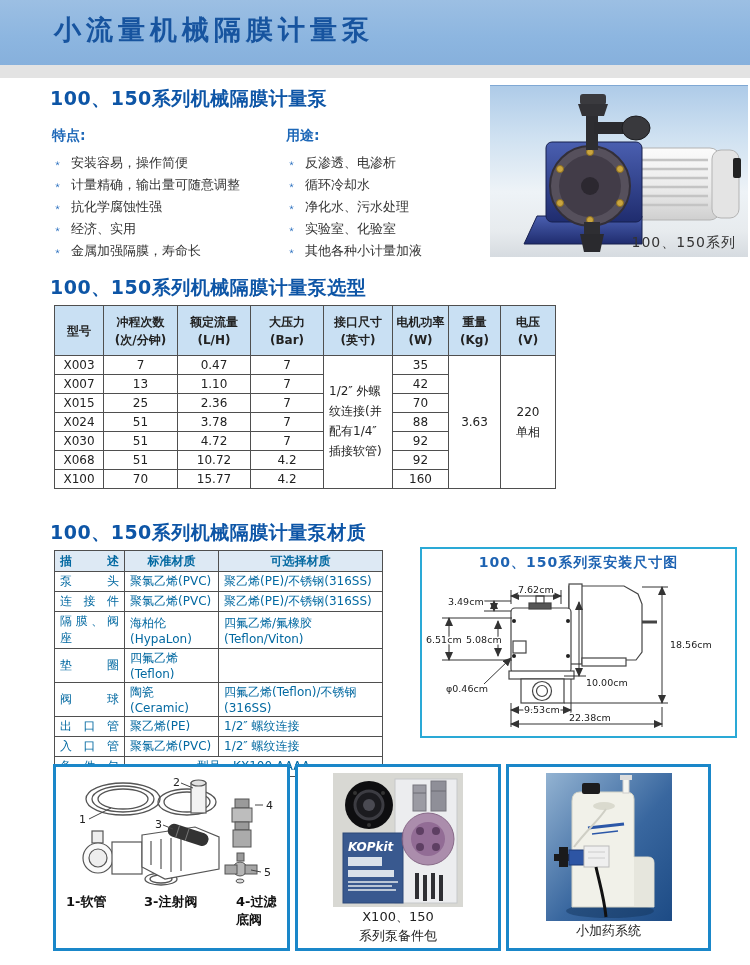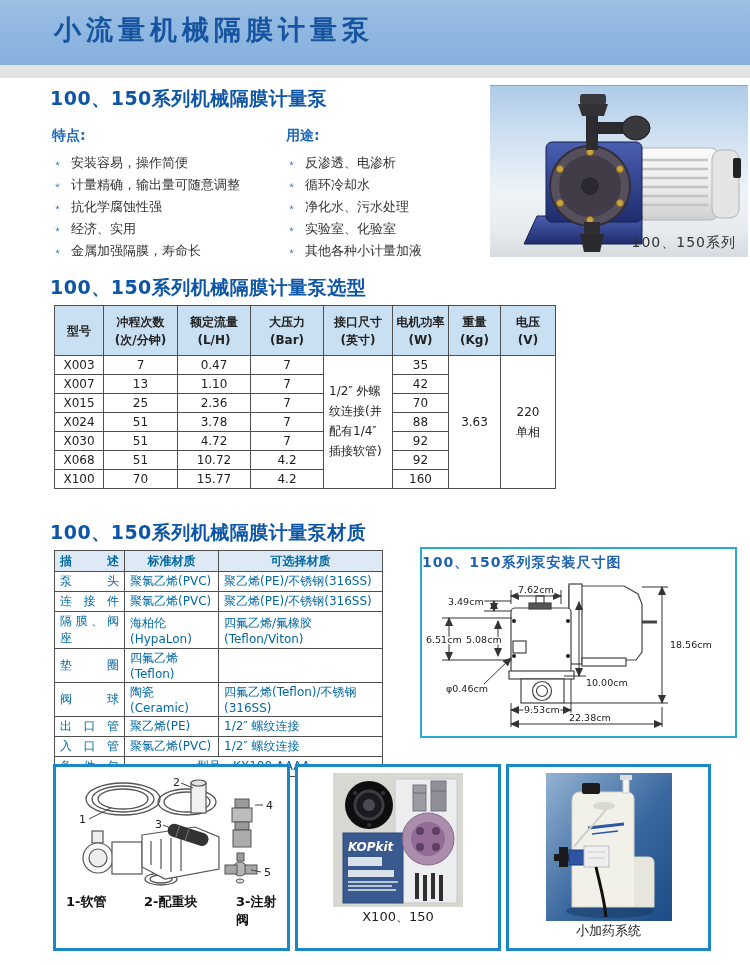--- a/index.html
+++ b/index.html
@@ -44,21 +44,21 @@
   #table2 th, #table2 td { border:1px solid #4f4f4f; font-size:12px; color:#0369a1; }
   #table2 th { background:#dde9f4; font-weight:bold; height:21px; padding:1px 5px; }
   #table2 td { height:19px; padding:1px 5px; text-align:left; }
   #table2 .jc { text-align:justify; text-align-last:justify; }
   #table2 th.jc { text-align-last:justify; }
   #table2 td.ctr { text-align:center; }
 
   
   #diagram { position:absolute; left:420px; top:547px; width:317px; height:191px;
              border:2px solid #2aa9d6; background:#fff; }
-  #diagram .dtitle { font-size:14px; font-weight:bold; color:#1e63b2; margin-top:5px; letter-spacing:1px; }
+  #diagram .dtitle { text-align:center; font-size:14px; font-weight:bold; color:#1e63b2; margin-top:5px; letter-spacing:1px; }
   #diagram svg { display:block; margin:2px auto 0; }
   .dim-txt { font-size:9.5px; fill:#222; paint-order:stroke; stroke:#fff; stroke-width:3px; }
 
   
   #bottom { position:absolute; left:53px; top:764px; width:658px; height:187px; display:flex; gap:5px; }
   .panel { border:3px solid #1a87c9; background:#fff; position:relative; overflow:hidden; }
   #panel-parts { flex:0 0 237px; }
   #panel-kit   { flex:1 1 auto; }
   #panel-tank  { flex:0 0 205px; }
   .panel svg { display:block; margin:6px auto 0; }
@@ -477,21 +477,20 @@
       <g font-size="11" fill="#222">
         <text x="12" y="50">1</text>
         <text x="106" y="13">2</text>
         <text x="88" y="55">3</text>
         <text x="199" y="36">4</text>
         <text x="197" y="103">5</text>
       </g>
     </svg>
     <div class="legend">
       <span>1-软管</span>
-      <span>2-配重块</span>
       <span>3-注射阀</span>
       <span>4-过滤底阀</span>
       <span>5-三功能阀</span>
     </div>
   </div>
 
   <div class="panel" id="panel-kit">
     <svg width="130" height="134" viewBox="0 0 130 134">
       <rect x="0" y="0" width="130" height="134" fill="#d8d8d3"></rect>
       <rect x="62" y="6" width="62" height="124" fill="#ecedef" stroke="#c6c8ca"></rect>
@@ -518,20 +517,21 @@
         <circle cx="103" cy="58" r="4" fill="#5e3f63"></circle>
       <circle cx="87" cy="74" r="4" fill="#5e3f63"></circle>
         <circle cx="103" cy="74" r="4" fill="#5e3f63"></circle>
       <rect x="82" y="100" width="4" height="26" fill="#2f2f33"></rect>
       <rect x="90" y="102" width="4" height="26" fill="#2f2f33"></rect>
       <rect x="98" y="100" width="4" height="26" fill="#2f2f33"></rect>
       <rect x="106" y="102" width="4" height="26" fill="#2f2f33"></rect>
     </svg>
     <div class="pcap">
       <div>X100、150</div>
+      <div>系列泵备件包</div>
     </div>
   </div>
 
   <div class="panel" id="panel-tank">
     <svg width="126" height="148" viewBox="0 0 126 148">
       <defs>
         <linearGradient id="gSea" x1="0" y1="0" x2="1" y2="1">
           <stop offset="0" stop-color="#93b3d2"></stop>
             <stop offset="0.55" stop-color="#39679f"></stop>
             <stop offset="1" stop-color="#1d4b85"></stop>

